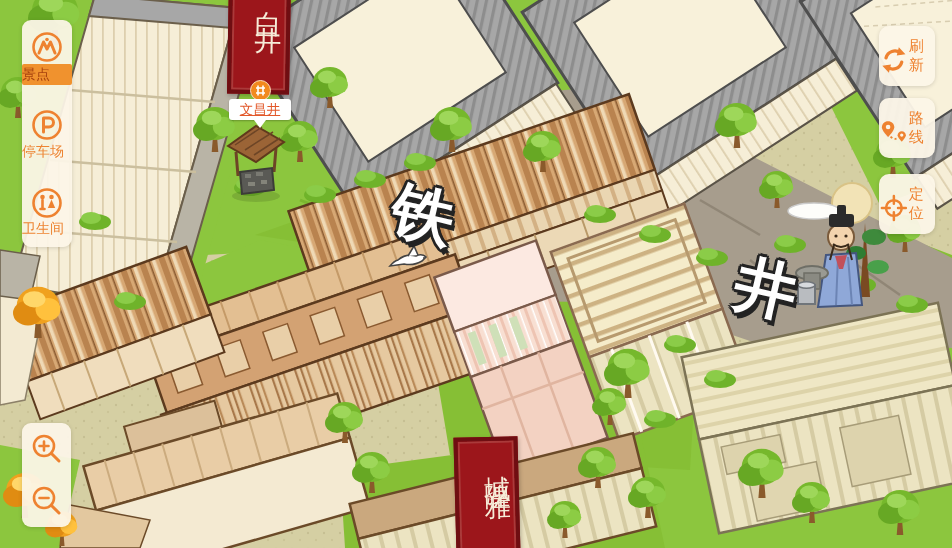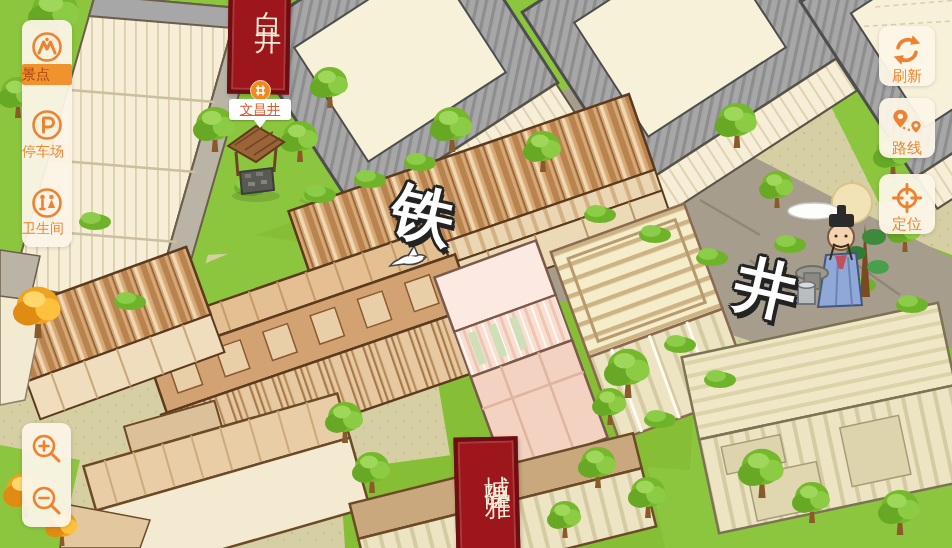--- a/index.html
+++ b/index.html
@@ -41,24 +41,24 @@
   .menu-item{position:absolute;left:0;width:50px;text-align:center;cursor:pointer;}
   .mi-icon{display:block;margin:0 auto;}
   .mi-label{font-size:14px;color:#ed8432;white-space:nowrap;display:block;}
   .mi-label.active{background:#f0922e;color:#a8430f;width:50px;height:21px;line-height:21px;border-radius:2px;}
   .it1{top:10px;} .lb1{position:absolute;top:44px;left:0;}
   .it2{top:88px;} .lb2{position:absolute;top:123px;left:0;width:26px;}
   .it3{top:166px;} .lb3{position:absolute;top:200px;left:0;width:48px;}
 
   .side-btn{position:absolute;right:17px;width:56px;height:60px;border-radius:10px;
      background:rgba(252,245,232,.95);box-shadow:0 1px 4px rgba(0,0,0,.15);z-index:20;
-     display:flex;flex-direction:column;align-items:center;cursor:pointer;}
+     display:flex;align-items:center;cursor:pointer;}
   .side-btn svg{margin-top:7px;}
   .side-btn .sb-label{font-size:15px;color:#ee8230;margin-top:0;}
-  .btn-refresh{top:26px;} .btn-route{top:98px;} .btn-locate{top:174px;text-align:center;}
+  .btn-refresh{top:26px;} .btn-route{top:98px;} .btn-locate{top:174px;}
 
   .zoom-panel{left:22px;top:423px;width:49px;height:104px;}
   .zoom-btn{position:absolute;left:0;width:49px;height:52px;display:flex;align-items:center;
      justify-content:center;cursor:pointer;}
   .zb-in{top:0;} .zb-out{top:52px;}
 </style>
 </head>
 <body>
 
 <div class="stage">

